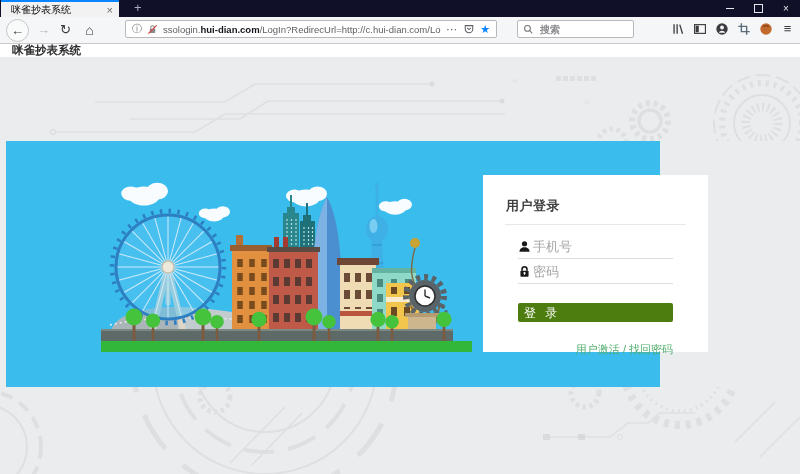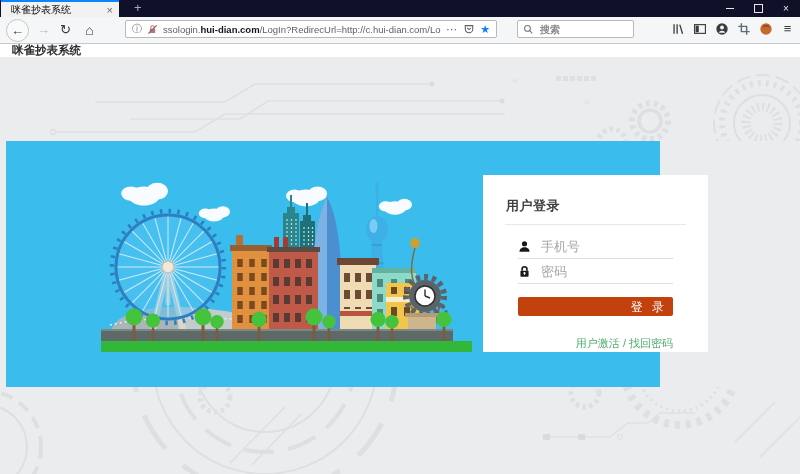--- a/index.html
+++ b/index.html
@@ -43,27 +43,27 @@
   .site-logo{position:absolute;left:12px;top:0;font-size:11.5px;font-weight:600;color:#2e2e2e;line-height:13px;}
   .gray-top{position:absolute;top:57px;left:0;width:800px;height:84px;background:#ebeced;overflow:hidden;}
   .band{position:absolute;top:141px;left:6px;width:654px;height:246px;background:#3abced;}
   .gray-bottom{position:absolute;top:387px;left:0;width:800px;height:87px;background:#ebeced;overflow:hidden;}
   .city{position:absolute;left:0;top:0;}
   
   .card{position:absolute;left:477px;top:34px;width:225px;height:177px;background:#fff;}
   .card-title{margin:22px 0 0 23px;font-size:13px;font-weight:bold;color:#404040;letter-spacing:0.5px;}
   .card-divider{margin:9px 22px 0 22px;border-top:1px solid #e8e8e8;}
   .card-body{margin-left:35px;width:155px;}
-  .inrow{display:flex;align-items:center;gap:8px;height:24px;border-bottom:1px solid #dedede;}
+  .inrow{display:flex;align-items:center;height:24px;border-bottom:1px solid #dedede;}
   .inrow:first-child{margin-top:9px;}
   .inrow input{border:none;outline:none;flex:1;min-width:0;font-size:13px;color:#333;background:transparent;
                font-family:"Liberation Sans","DejaVu Sans",sans-serif;}
   .inrow input::placeholder{color:#a6a6a6;}
-  .login-btn{margin-top:13px;width:155px;height:19px;border:none;border-radius:2px;background:#c2410c;color:#fff;
-             font-size:12px;letter-spacing:3px;line-height:19px;text-align:right;
+  .login-btn{margin-top:19px;width:155px;height:19px;border:none;border-radius:2px;background:#4d7c0f;color:#fff;
+             font-size:12px;letter-spacing:3px;line-height:19px;text-align:left;
              font-family:"Liberation Sans","DejaVu Sans",sans-serif;}
   .acct-links{margin-top:20px;text-align:right;font-size:11px;color:#4fae6d;}
   
   .footer{position:absolute;top:56px;left:0;width:800px;text-align:center;font-size:11px;color:#565656;line-height:13px;}
   .deco{position:absolute;left:0;top:0;}
 </style>
 </head>
 <body>
 
 <div class="titlebar">

